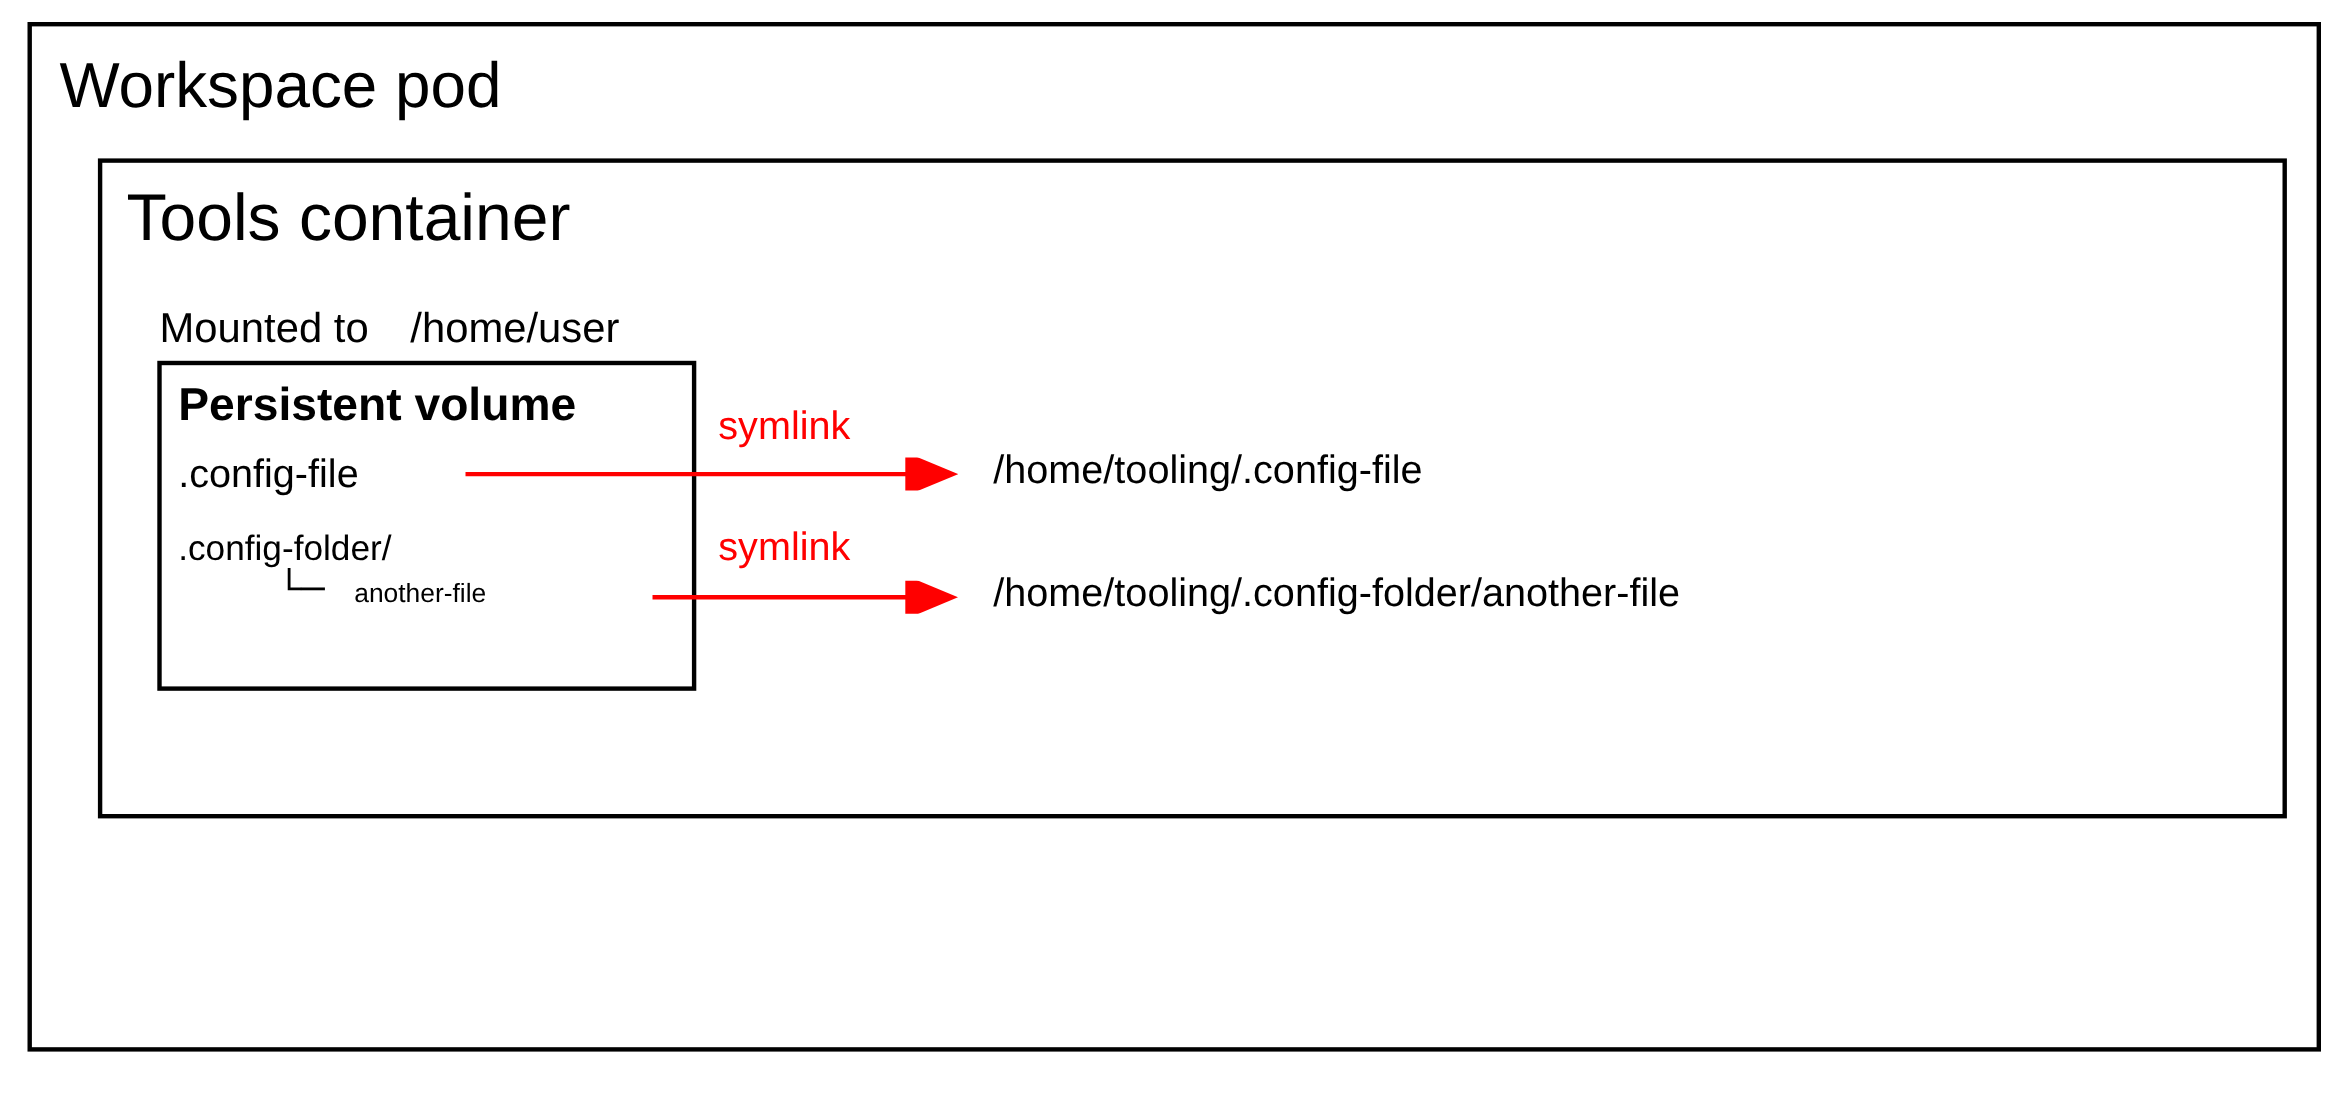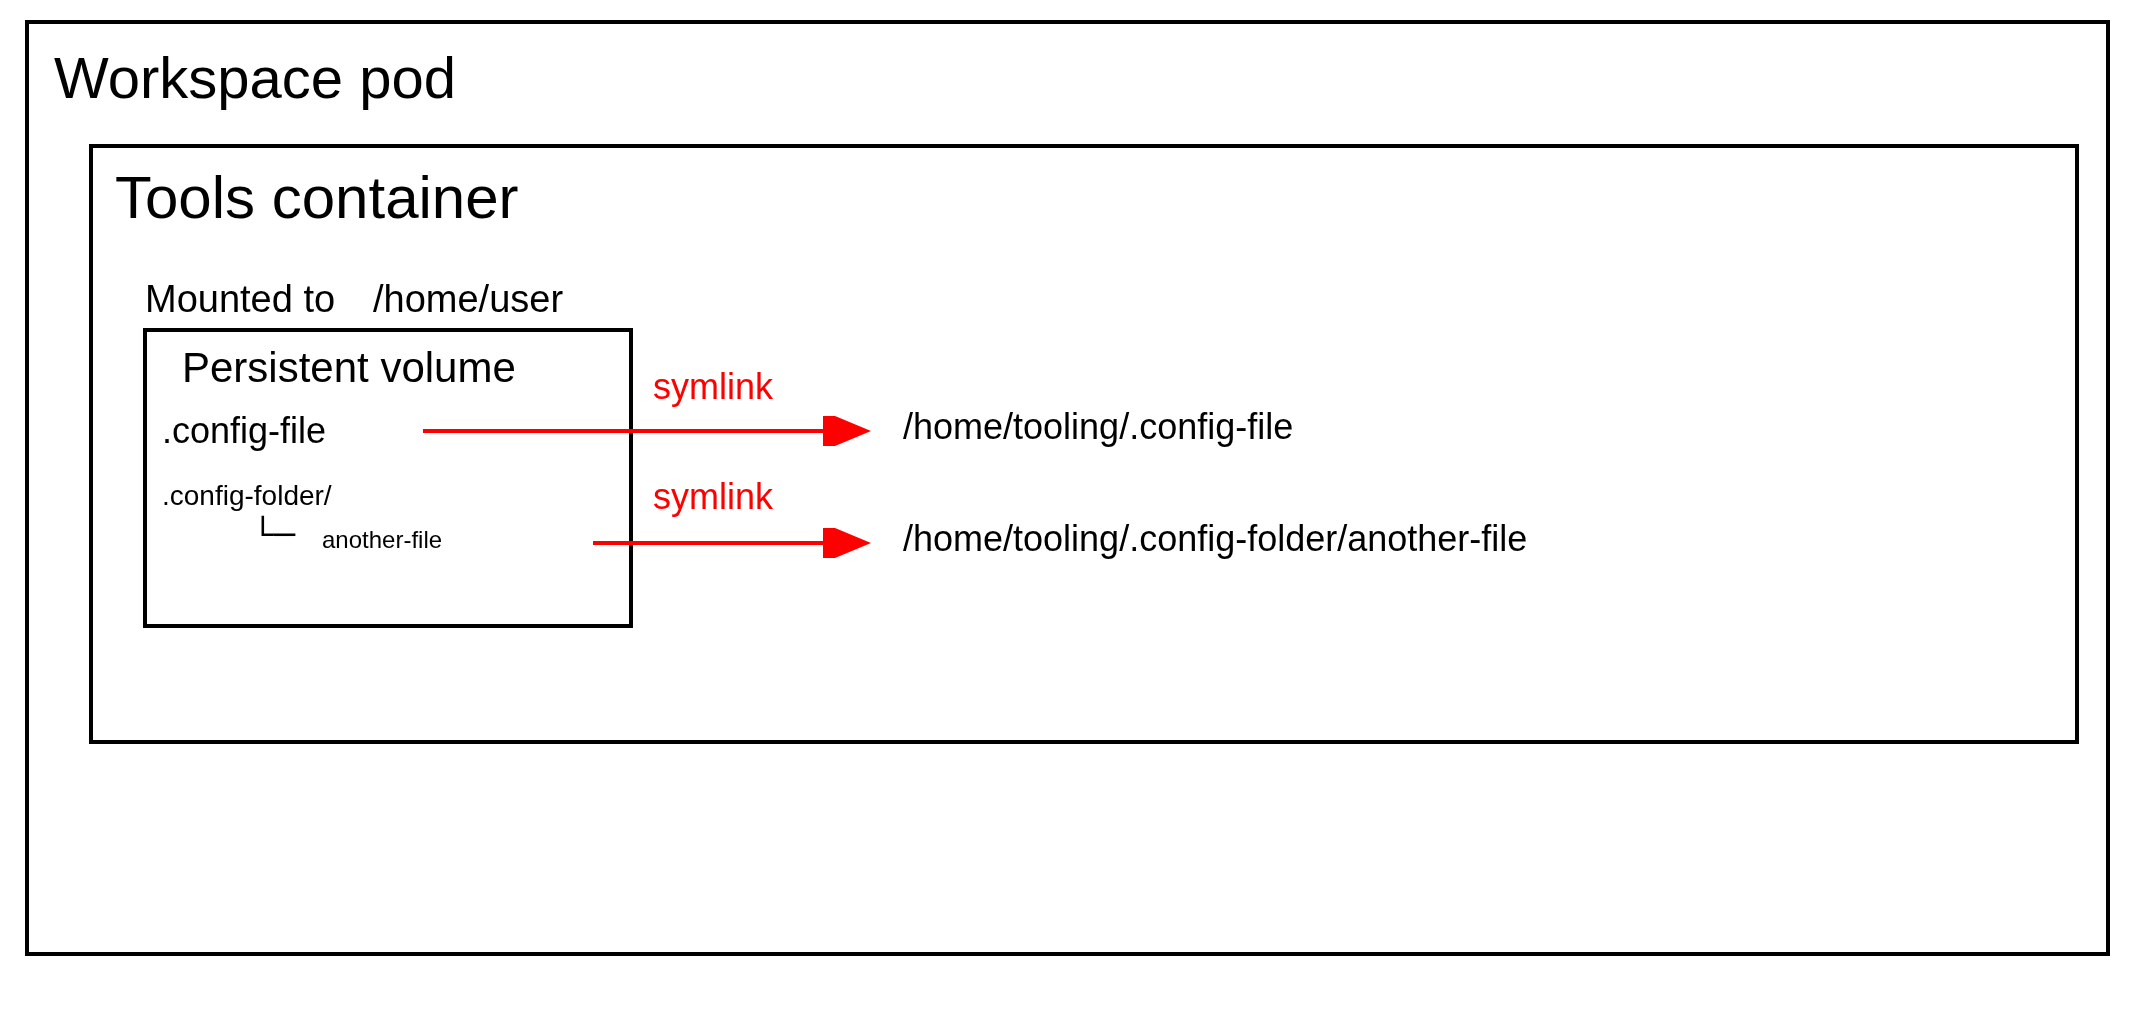--- a/index.html
+++ b/index.html
@@ -65,34 +65,33 @@
       top: 180px;
       width: 490px;
       height: 300px;
       border: 4px solid #000;
     }
     .pv-title {
       position: absolute;
       left: 15px;
       top: 12px;
       font-size: 42px;
-      font-weight: 400;
-      margin-left: 20px;
+      font-weight: 700;
     }
     .config-file {
       position: absolute;
       left: 15px;
       top: 78px;
       font-size: 36px;
     }
     .config-folder {
       position: absolute;
       left: 15px;
       top: 148px;
-      font-size: 28px;
+      font-size: 32px;
     }
     .tree-branch {
       position: absolute;
       left: 105px;
       top: 184px;
       font-size: 36px;
       font-family: "Courier New", Courier, monospace;
     }
     .another-file {
       position: absolute;

